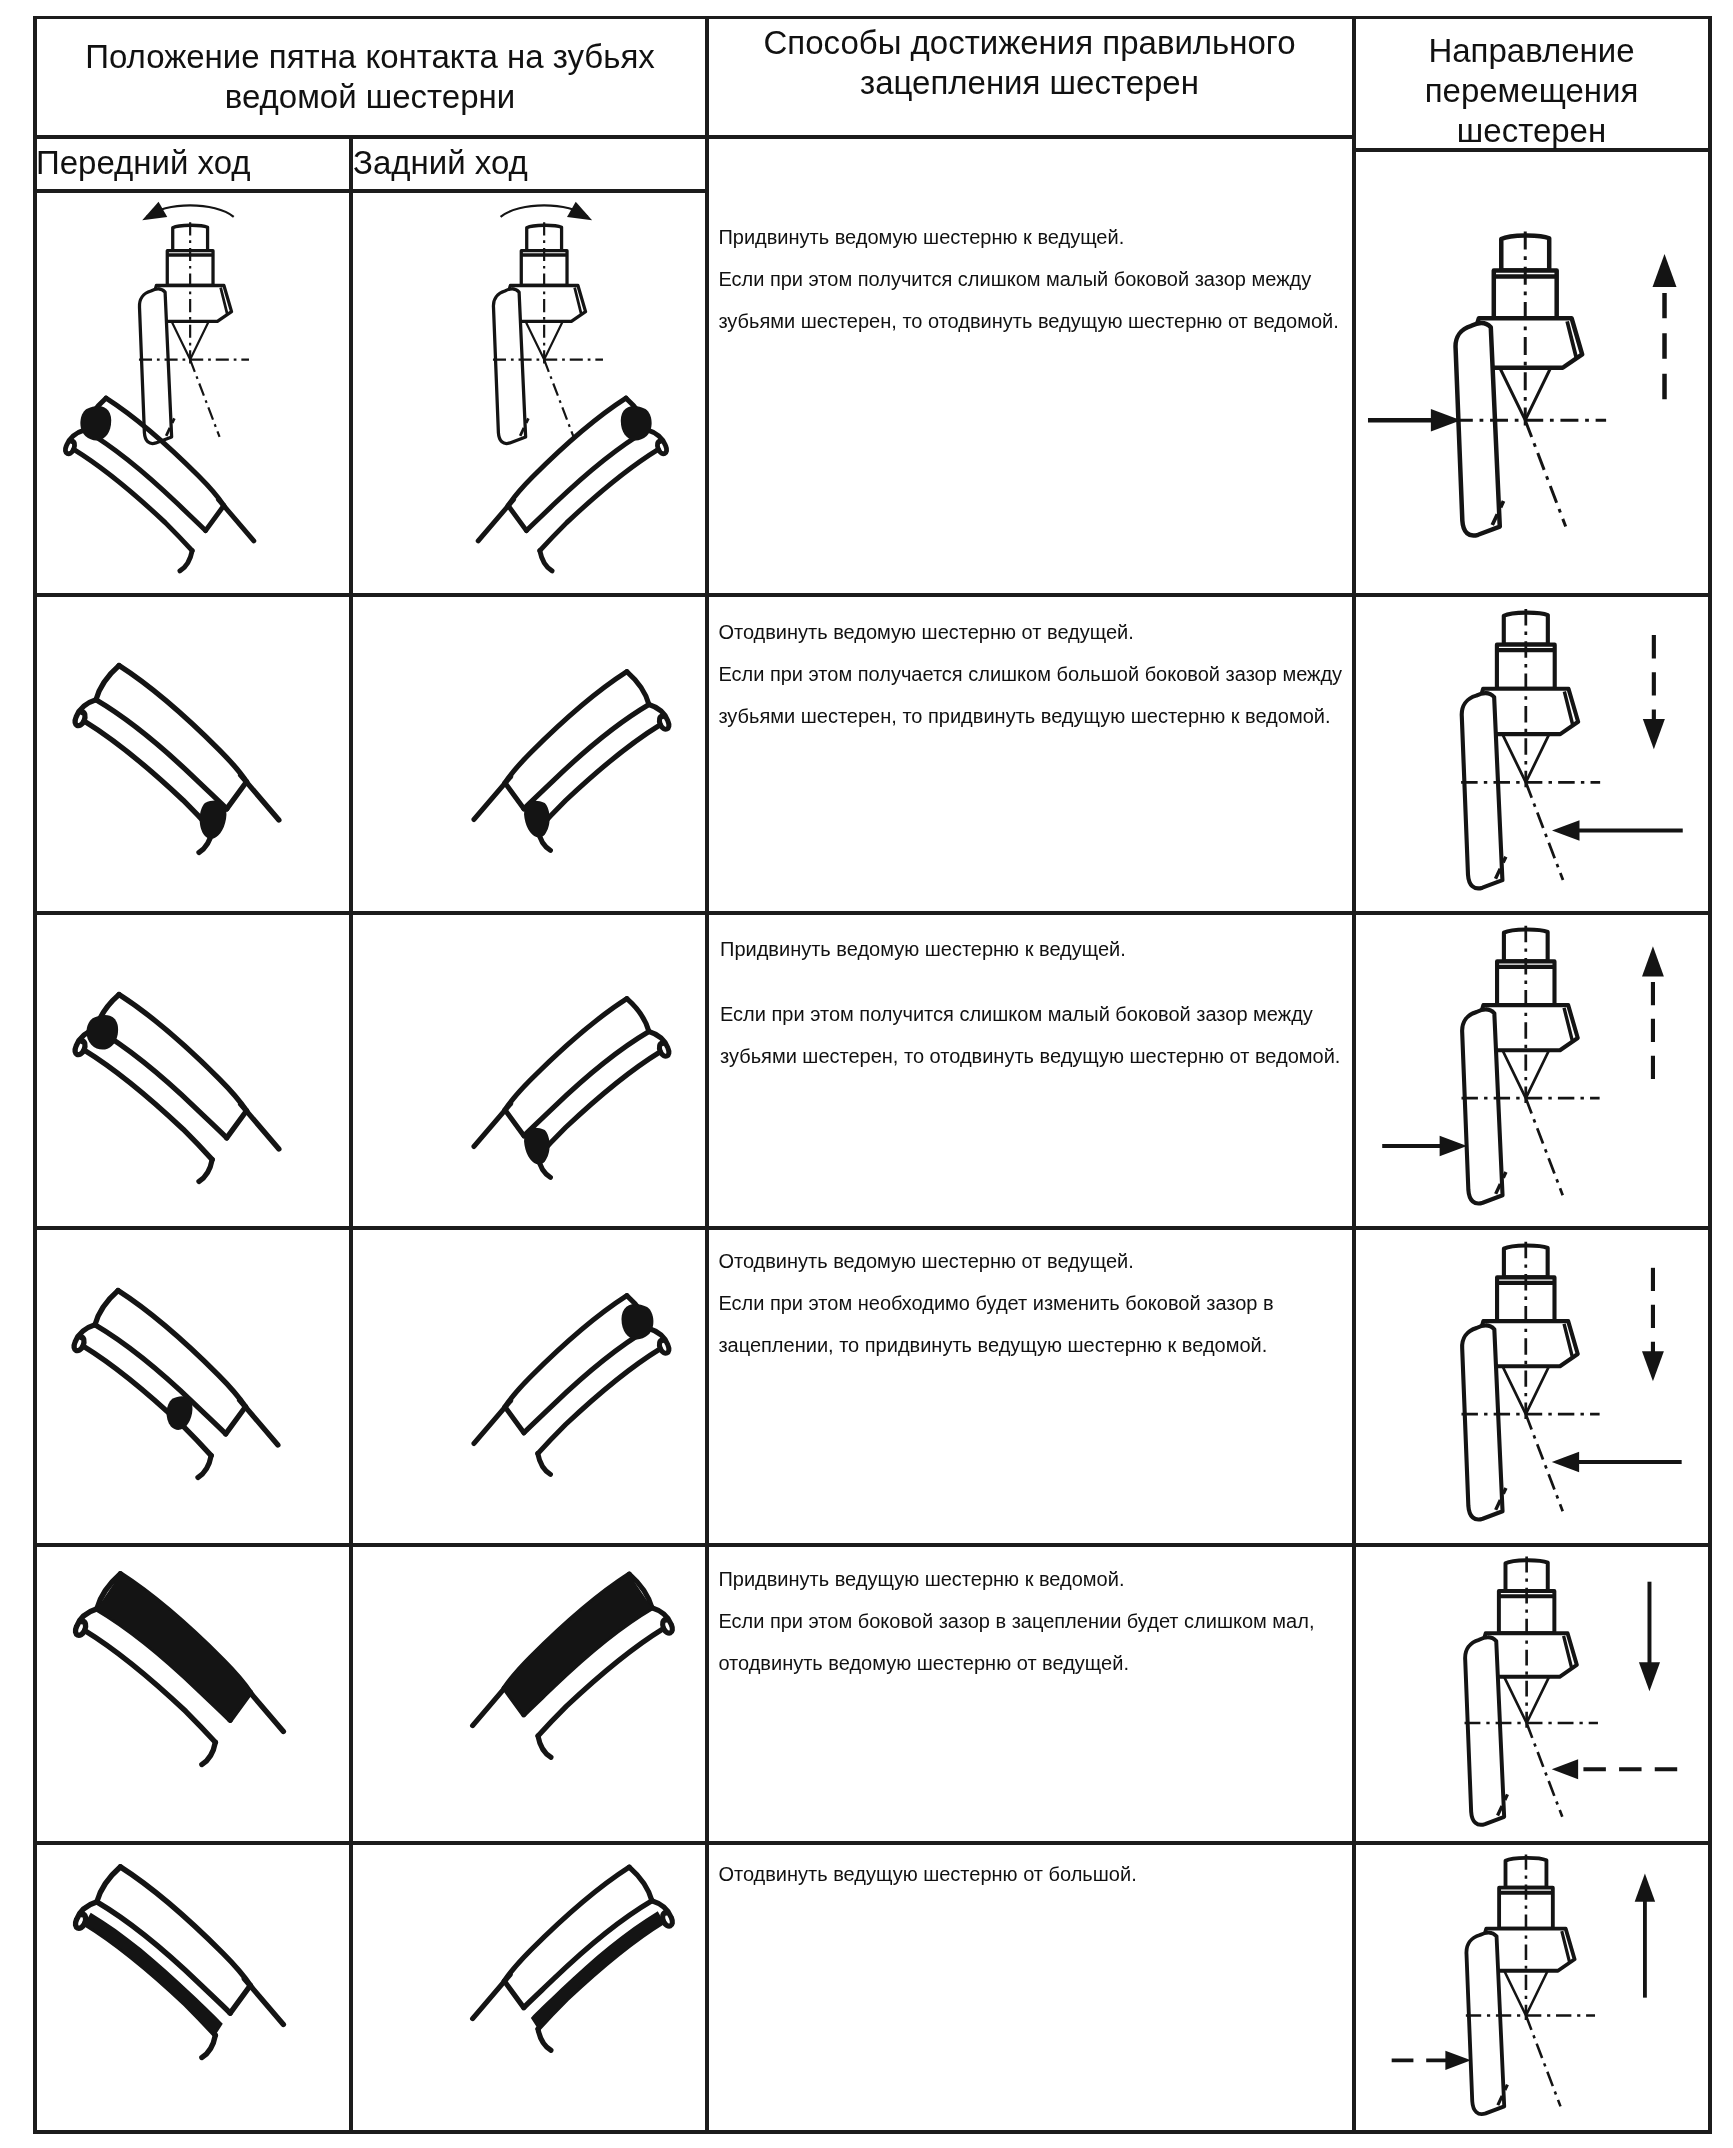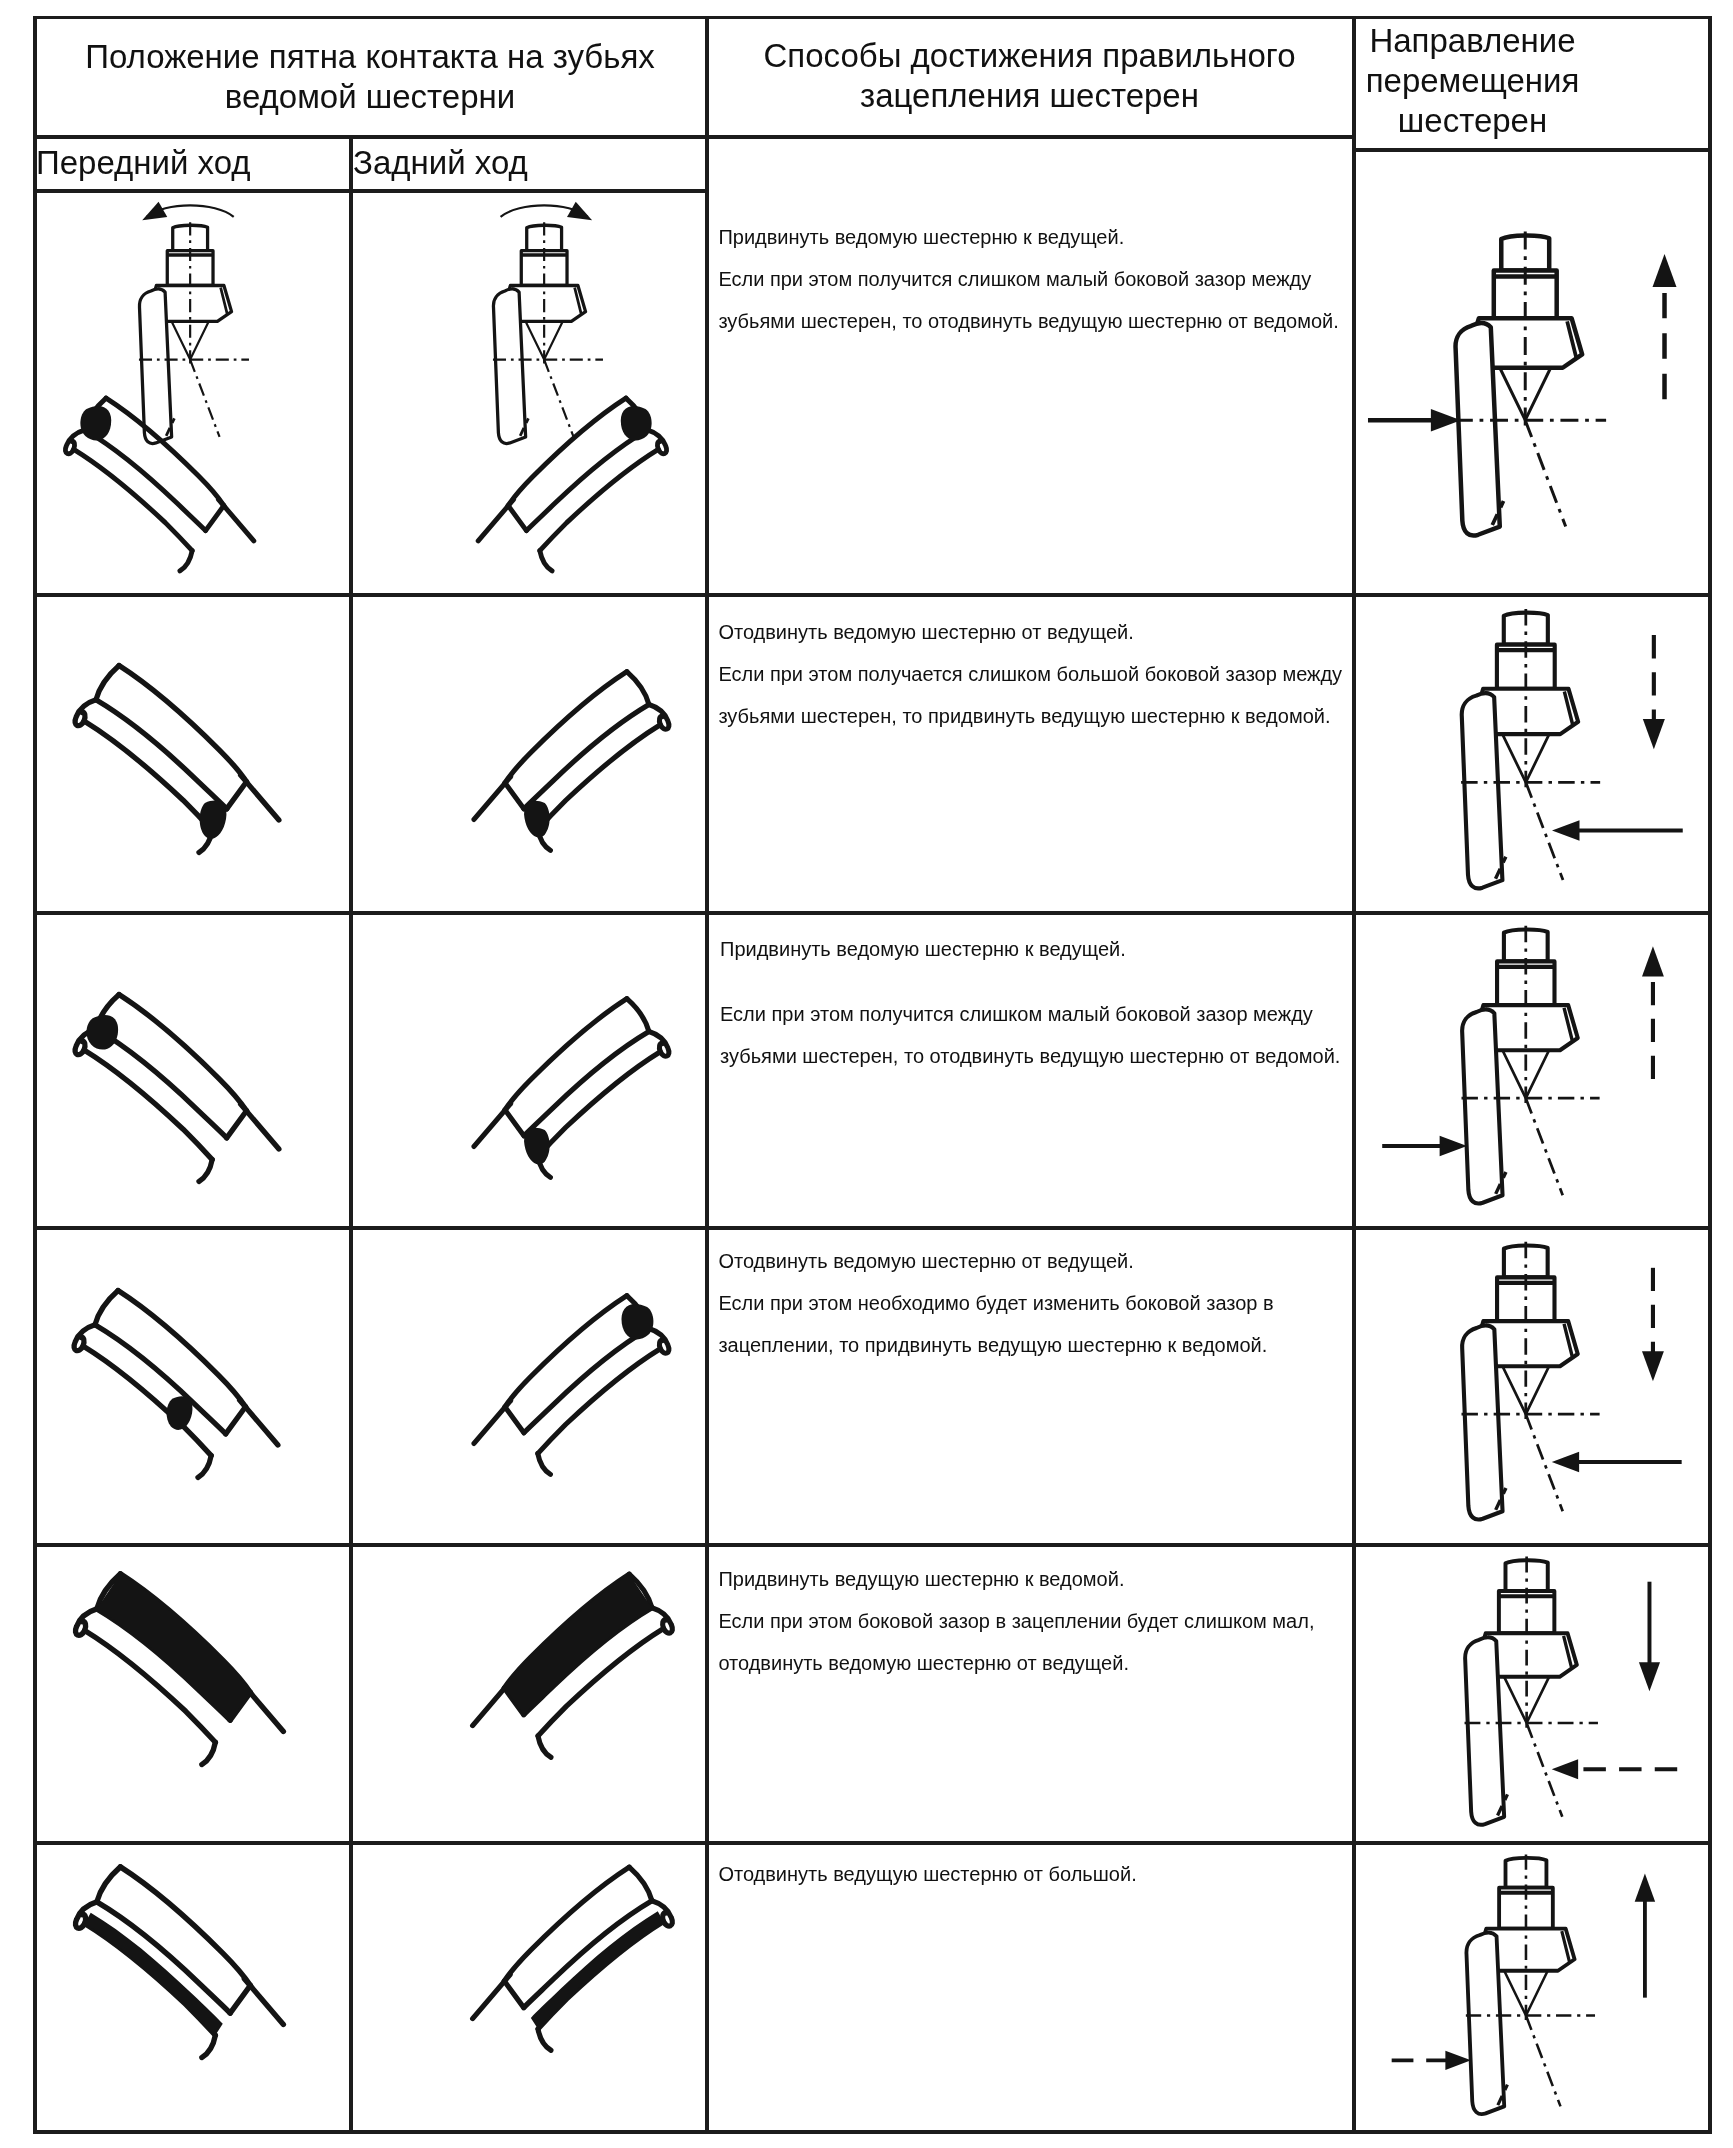--- a/index.html
+++ b/index.html
@@ -81,24 +81,24 @@
 
 <div class="cell hdr" style="left:36px;top:19px;width:668px;height:116px">
   <span>Положение пятна контакта на зубьях ведомой шестерни</span>
 </div>
 <div class="cell hdr" style="left:36px;top:138px;width:313px;height:50px">
   <span>Передний ход</span>
 </div>
 <div class="cell hdr" style="left:353px;top:138px;width:392px;height:50px">
   <span>Задний ход</span>
 </div>
-<div class="cell hdr" style="left:708px;top:32px;width:643px;height:88px">
+<div class="cell hdr" style="left:708px;top:19px;width:643px;height:88px">
   <span>Способы достижения правильного зацепления шестерен</span>
 </div>
-<div class="cell hdr" style="left:1296px;top:17.3px;width:353px;height:131px;align-items:flex-start;padding-top:4px">
+<div class="cell hdr" style="left:1355px;top:17.3px;width:353px;height:131px;align-items:flex-start;padding-top:14px">
   <span>Направление перемещения шестерен</span>
 </div>
 
 <div class="cell" style="left:36px;top:192px;width:313px;height:398px">
   <svg viewBox="0 0 320 470" style="position:absolute;left:67px;top:1.7px;height:256px">
     <path class="rotarc" d="M240,42 C206,14 114,14 80,42"></path>
     <polygon points="72,48 102,14 118,42" fill="#141414"></polygon>
     <use href="#sym-pinion" y="46"></use>
   </svg>
   <svg viewBox="0 0 380 340" style="position:absolute;left:8.6px;top:189px;width:232px">

